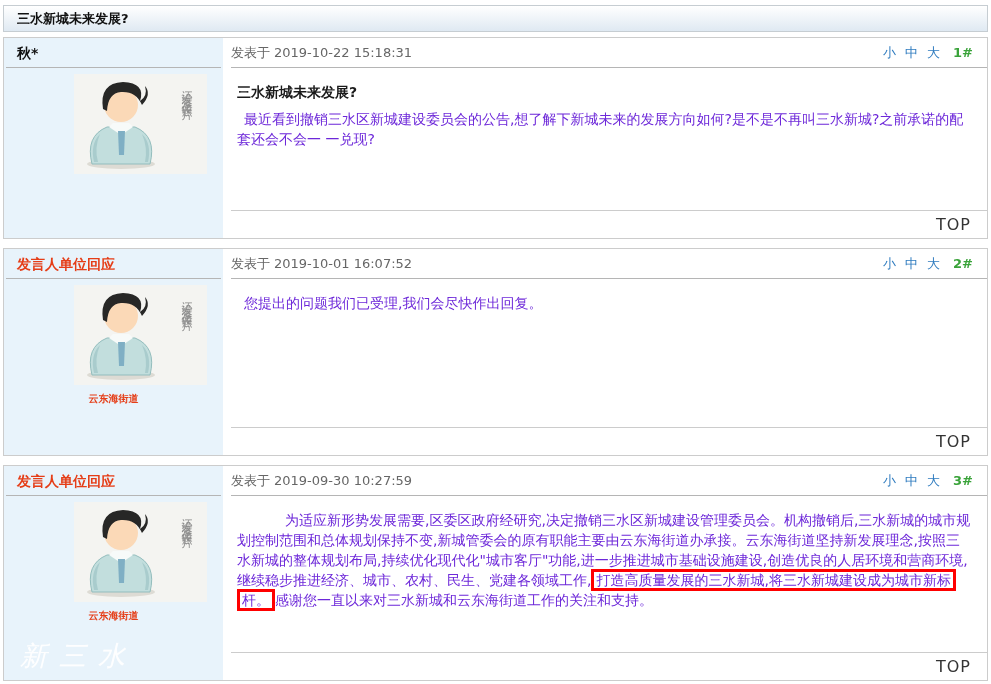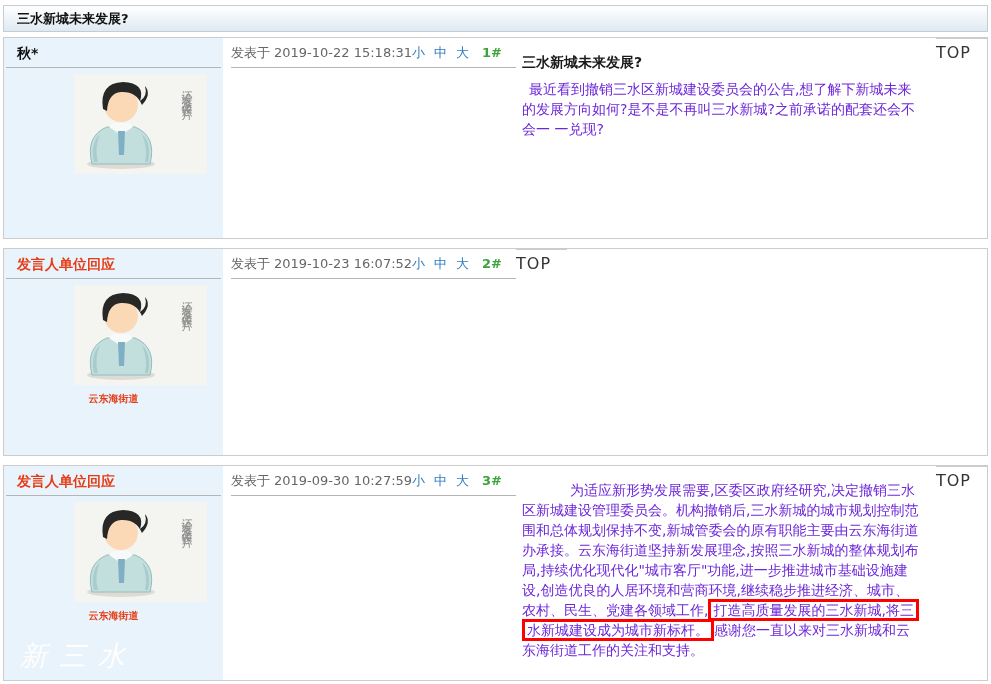--- a/index.html
+++ b/index.html
@@ -84,21 +84,21 @@
     letter-spacing: 12px;
     color: rgba(255,255,255,0.88);
     text-shadow: 0 0 1px rgba(255,255,255,0.4);
     white-space: nowrap;
   }
 
   
   .post-right {
     flex: 1;
     display: flex;
-    flex-direction: row;
+    flex-direction: column;
     padding: 0 0 0 8px;
   }
   .post-header {
     height: 30px;
     line-height: 30px;
     border-bottom: 1px solid #b5b5b5;
     display: flex;
     justify-content: space-between;
     padding-right: 14px;
     font-size: 13px;
@@ -220,28 +220,31 @@
         <circle cx="47" cy="31" r="17" fill="#fbd9b7"></circle>
         <path d="M29,35 Q25,9 49,8 Q72,9 66,27 Q74,22 71,12 Q78,20 68,31 Q62,17 47,18 Q34,19 33,37 Z" fill="#272726"></path>
       </svg>
       <span class="avatar-note">还没有上传照片</span>
     </div>
     <div class="unit">云东海街道</div>
   </div>
   <div class="post-right">
     <div class="post-header">
       <span class="posted">
-        <span class="lbl">发表于</span><span>2019-10-23 16:07:52</span>
+        <span class="lbl">发表于</span><span>2019-10-01 16:07:52</span>
       </span>
       <span class="header-right">
         <a class="fs">小</a>
         <a class="fs">中</a>
         <a class="fs">大</a>
         <span class="floor">2#</span>
       </span>
+    </div>
+    <div class="post-body">
+      <p class="para indent-sm"><span>您提出的问题我们已受理,我们会尽快作出回复。</span></p>
     </div>
     <div class="post-footer">
       <span class="top-link">TOP</span>
     </div>
   </div>
 </div>
 
 <div class="post post-3">
   <div class="post-left">
     <div class="author-row">

